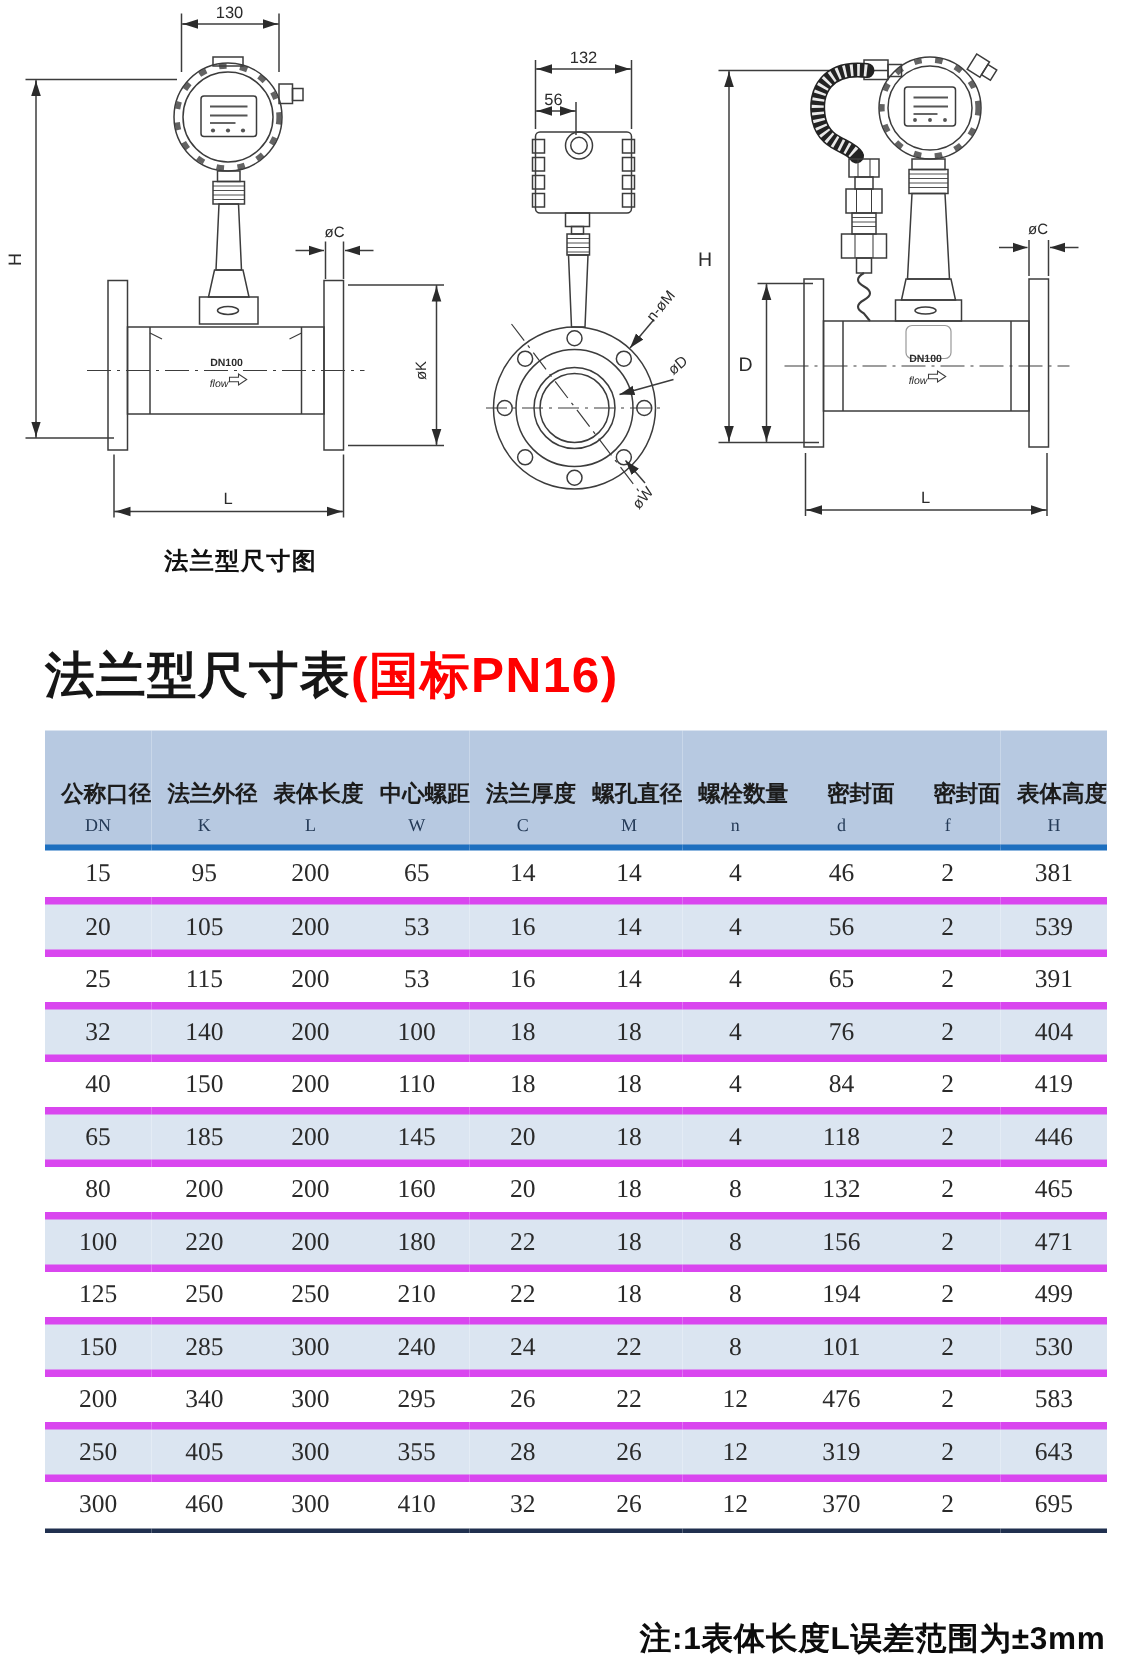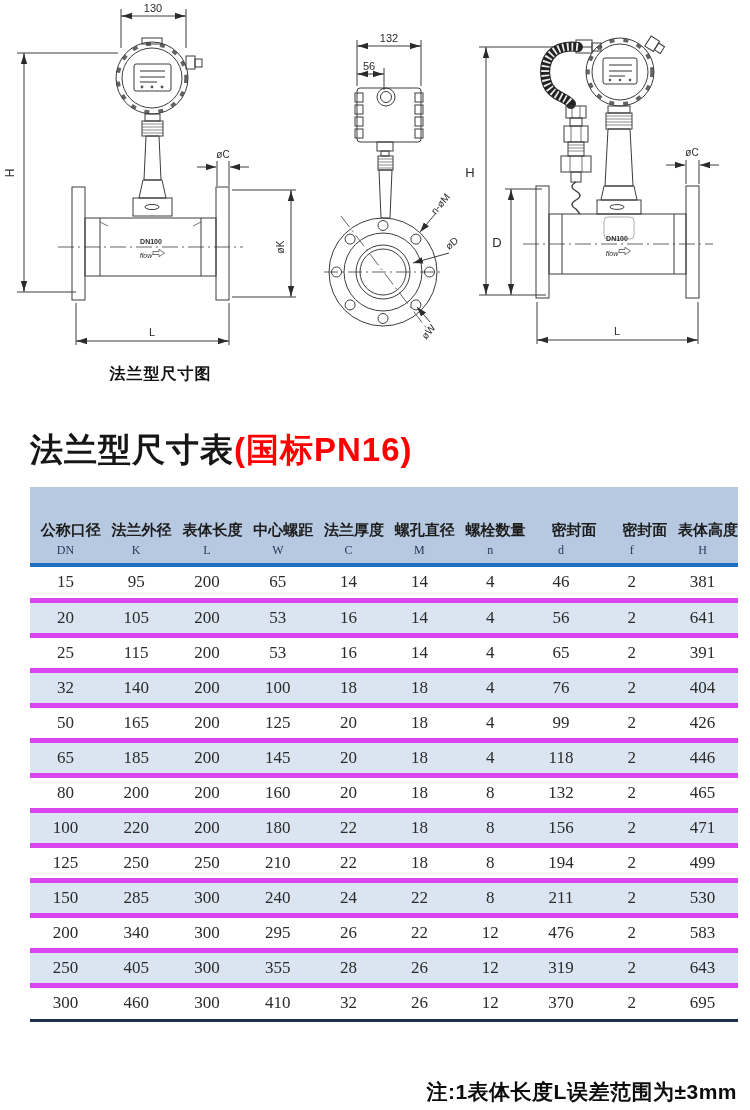--- a/index.html
+++ b/index.html
@@ -356,21 +356,21 @@
           <tr>
             <td>20</td>
             <td>105</td>
             <td>200</td>
             <td>53</td>
             <td>16</td>
             <td>14</td>
             <td>4</td>
             <td>56</td>
             <td>2</td>
-            <td>641</td>
+            <td>539</td>
           </tr>
           <tr>
             <td>25</td>
             <td>115</td>
             <td>200</td>
             <td>53</td>
             <td>16</td>
             <td>14</td>
             <td>4</td>
             <td>65</td>
@@ -383,30 +383,30 @@
             <td>200</td>
             <td>100</td>
             <td>18</td>
             <td>18</td>
             <td>4</td>
             <td>76</td>
             <td>2</td>
             <td>404</td>
           </tr>
           <tr>
-            <td>50</td>
-            <td>165</td>
-            <td>200</td>
-            <td>125</td>
-            <td>20</td>
+            <td>40</td>
+            <td>150</td>
+            <td>200</td>
+            <td>110</td>
+            <td>18</td>
             <td>18</td>
             <td>4</td>
-            <td>99</td>
-            <td>2</td>
-            <td>426</td>
+            <td>84</td>
+            <td>2</td>
+            <td>419</td>
           </tr>
           <tr>
             <td>65</td>
             <td>185</td>
             <td>200</td>
             <td>145</td>
             <td>20</td>
             <td>18</td>
             <td>4</td>
             <td>118</td>
@@ -450,21 +450,21 @@
             <td>499</td>
           </tr>
           <tr>
             <td>150</td>
             <td>285</td>
             <td>300</td>
             <td>240</td>
             <td>24</td>
             <td>22</td>
             <td>8</td>
-            <td>211</td>
+            <td>101</td>
             <td>2</td>
             <td>530</td>
           </tr>
           <tr>
             <td>200</td>
             <td>340</td>
             <td>300</td>
             <td>295</td>
             <td>26</td>
             <td>22</td>

